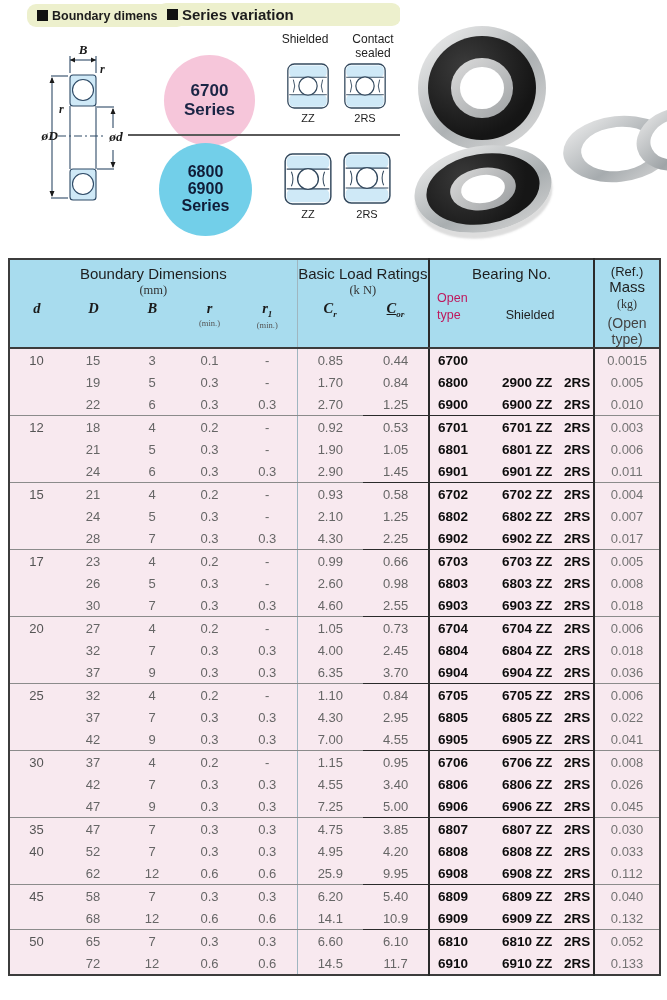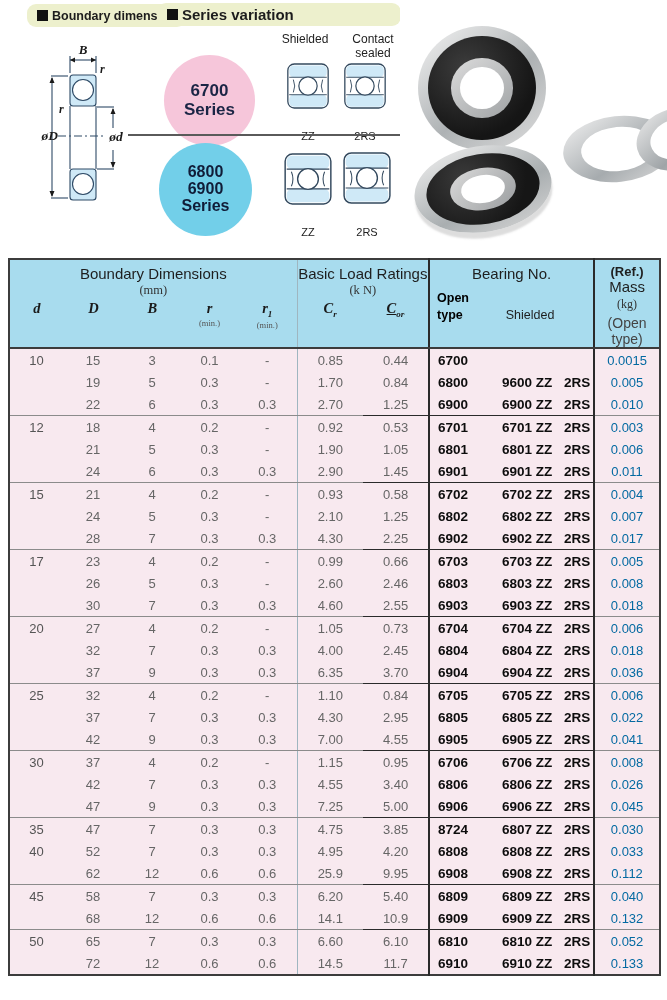--- a/index.html
+++ b/index.html
@@ -19,21 +19,21 @@
   
   .circ{position:absolute;border-radius:50%;display:flex;flex-direction:column;align-items:center;
         justify-content:center;font-weight:700;text-align:center;color:#1b2545;}
   .circ.pinkc{left:164px;top:55px;width:91px;height:91px;background:#f6c6da;font-size:17px;line-height:1.08;}
   .circ.bluec{left:159px;top:143px;width:93px;height:93px;background:#72cfe9;font-size:16px;line-height:1.05;color:#101c38;}
 
   
   .vh{position:absolute;font-size:12px;color:#222;text-align:center;white-space:pre-line;line-height:1.15;}
   .vh1{left:272px;top:33px;width:66px;}
   .vh2{left:341px;top:33px;width:64px;}
-  .bicon{position:absolute;display:flex;flex-direction:column;align-items:center;gap:18px;}
+  .bicon{position:absolute;display:flex;flex-direction:column;align-items:center;}
   .bicon .il{font-size:11px;color:#222;margin-top:2px;}
   .ic1{left:286px;top:62px;}  .ic2{left:343px;top:62px;}
   .ic3{left:283px;top:152px;} .ic4{left:342px;top:150px;}
   .series-divider{position:absolute;left:128px;top:134px;width:310px;height:2px;background:#5a5a5a;}
 
   
   .photo{position:absolute;left:400px;top:0;width:267px;height:242px;background:#fff;overflow:hidden;}
   .photo div{position:absolute;border-radius:50%;}
   .brgA{left:18px;top:26px;width:128px;height:124px;background:linear-gradient(140deg,#f4f4f4,#aeb2b4 55%,#dedede);}
   .brgA .s1{inset:8%;background:radial-gradient(circle at 35% 30%,#3c3c3c,#151515 70%);}
@@ -53,36 +53,36 @@
 
   
   table.spec{position:absolute;left:8px;top:258px;width:651px;border-collapse:collapse;table-layout:fixed;
              background:#f8e9ef;border:2px solid #3c3c3c;}
   .spec thead th{background:#a8dcee;height:84px;vertical-align:top;font-weight:normal;position:relative;
                  border-bottom:2px solid #3c3c3c;padding:0;}
   .spec td{height:22px;font-size:13px;color:#666;text-align:center;padding:0;white-space:nowrap;}
   .spec td.c-d{color:#555;}
   .spec td.c-open,.spec td.c-zz,.spec td.c-rs{font-weight:700;color:#0d0d0d;font-size:13.5px;}
   .spec td.c-open{text-align:left;padding-left:8px;}
-  .spec td.c-mass{color:#0369a1;}
+  .spec td.c-mass{color:#737373;}
   .vlight{border-right:1px solid #9fb6c0;}
   .vdark{border-right:2px solid #2a2a2a;}
   tr.gend td{border-bottom:1px solid #8b8b8b;}
   tr.gend td.c-cor,tr.gend td.c-open,tr.gend td.c-zz,tr.gend td.c-rs{border-bottom:1px solid #2a2a2a;}
 
   .ht{font-size:15px;color:#1e1e1e;margin-top:5px;}
   .hu{font-family:"Liberation Serif",serif;font-size:12.5px;text-align:center;color:#333;margin-top:1px;}
   .letters{display:flex;margin-top:2px;}
   .colletter{display:inline-block;text-align:center;font-family:"Liberation Serif",serif;
              font-style:italic;font-weight:700;font-size:14.5px;color:#1a1a1a;}
   .colletter sub{font-size:9px;}
   .minnote{font-style:normal;font-weight:normal;font-size:8.5px;color:#555;margin-top:1px;}
-  .open-type{position:absolute;left:7px;top:30px;font-size:12.5px;color:#000000;white-space:pre-line;line-height:1.35;text-align:left;font-weight:bold;}
+  .open-type{position:absolute;left:7px;top:30px;font-size:12.5px;color:#be185d;white-space:pre-line;line-height:1.35;text-align:left;}
   .shielded-label{position:absolute;left:64px;top:48px;width:72px;font-size:12.5px;color:#1e1e1e;text-align:center;}
-  .mass-l1{font-size:13px;text-align:center;margin-top:4px;color:#1e1e1e;font-weight:bold;}
+  .mass-l1{font-size:13px;text-align:center;margin-top:4px;color:#1e1e1e;}
   .mass-l2{font-size:15px;text-align:center;color:#1e1e1e;line-height:1;}
   .mass-l3{font-family:"Liberation Serif",serif;font-size:12px;text-align:center;margin-top:3px;color:#333;}
   .mass-l4{font-size:14px;text-align:center;margin-top:3px;color:#444;}
 
   .dimtext{font-family:"Liberation Serif",serif;font-style:italic;font-weight:700;fill:#1a1a1a;}
 </style>
 </head>
 <body>
 
 <div class="page">
@@ -282,21 +282,21 @@
         </tr>
         <tr>
           <td class="c-d"></td>
           <td class="c-D">19</td>
           <td class="c-B">5</td>
           <td class="c-r">0.3</td>
           <td class="c-r1 vlight">-</td>
           <td class="c-cr">1.70</td>
           <td class="c-cor vdark">0.84</td>
           <td class="c-open">6800</td>
-          <td class="c-zz">9600 ZZ</td>
+          <td class="c-zz">2900 ZZ</td>
           <td class="c-rs vdark">2RS</td>
           <td class="c-mass">0.005</td>
         </tr>
         <tr class="gend">
           <td class="c-d"></td>
           <td class="c-D">22</td>
           <td class="c-B">6</td>
           <td class="c-r">0.3</td>
           <td class="c-r1 vlight">0.3</td>
           <td class="c-cr">2.70</td>
@@ -397,21 +397,21 @@
           <td class="c-rs vdark">2RS</td>
           <td class="c-mass">0.005</td>
         </tr>
         <tr>
           <td class="c-d"></td>
           <td class="c-D">26</td>
           <td class="c-B">5</td>
           <td class="c-r">0.3</td>
           <td class="c-r1 vlight">-</td>
           <td class="c-cr">2.60</td>
-          <td class="c-cor vdark">2.46</td>
+          <td class="c-cor vdark">0.98</td>
           <td class="c-open">6803</td>
           <td class="c-zz">6803 ZZ</td>
           <td class="c-rs vdark">2RS</td>
           <td class="c-mass">0.008</td>
         </tr>
         <tr class="gend">
           <td class="c-d"></td>
           <td class="c-D">30</td>
           <td class="c-B">7</td>
           <td class="c-r">0.3</td>
@@ -541,21 +541,21 @@
           <td class="c-mass">0.045</td>
         </tr>
         <tr>
           <td class="c-d">35</td>
           <td class="c-D">47</td>
           <td class="c-B">7</td>
           <td class="c-r">0.3</td>
           <td class="c-r1 vlight">0.3</td>
           <td class="c-cr">4.75</td>
           <td class="c-cor vdark">3.85</td>
-          <td class="c-open">8724</td>
+          <td class="c-open">6807</td>
           <td class="c-zz">6807 ZZ</td>
           <td class="c-rs vdark">2RS</td>
           <td class="c-mass">0.030</td>
         </tr>
         <tr>
           <td class="c-d">40</td>
           <td class="c-D">52</td>
           <td class="c-B">7</td>
           <td class="c-r">0.3</td>
           <td class="c-r1 vlight">0.3</td>

